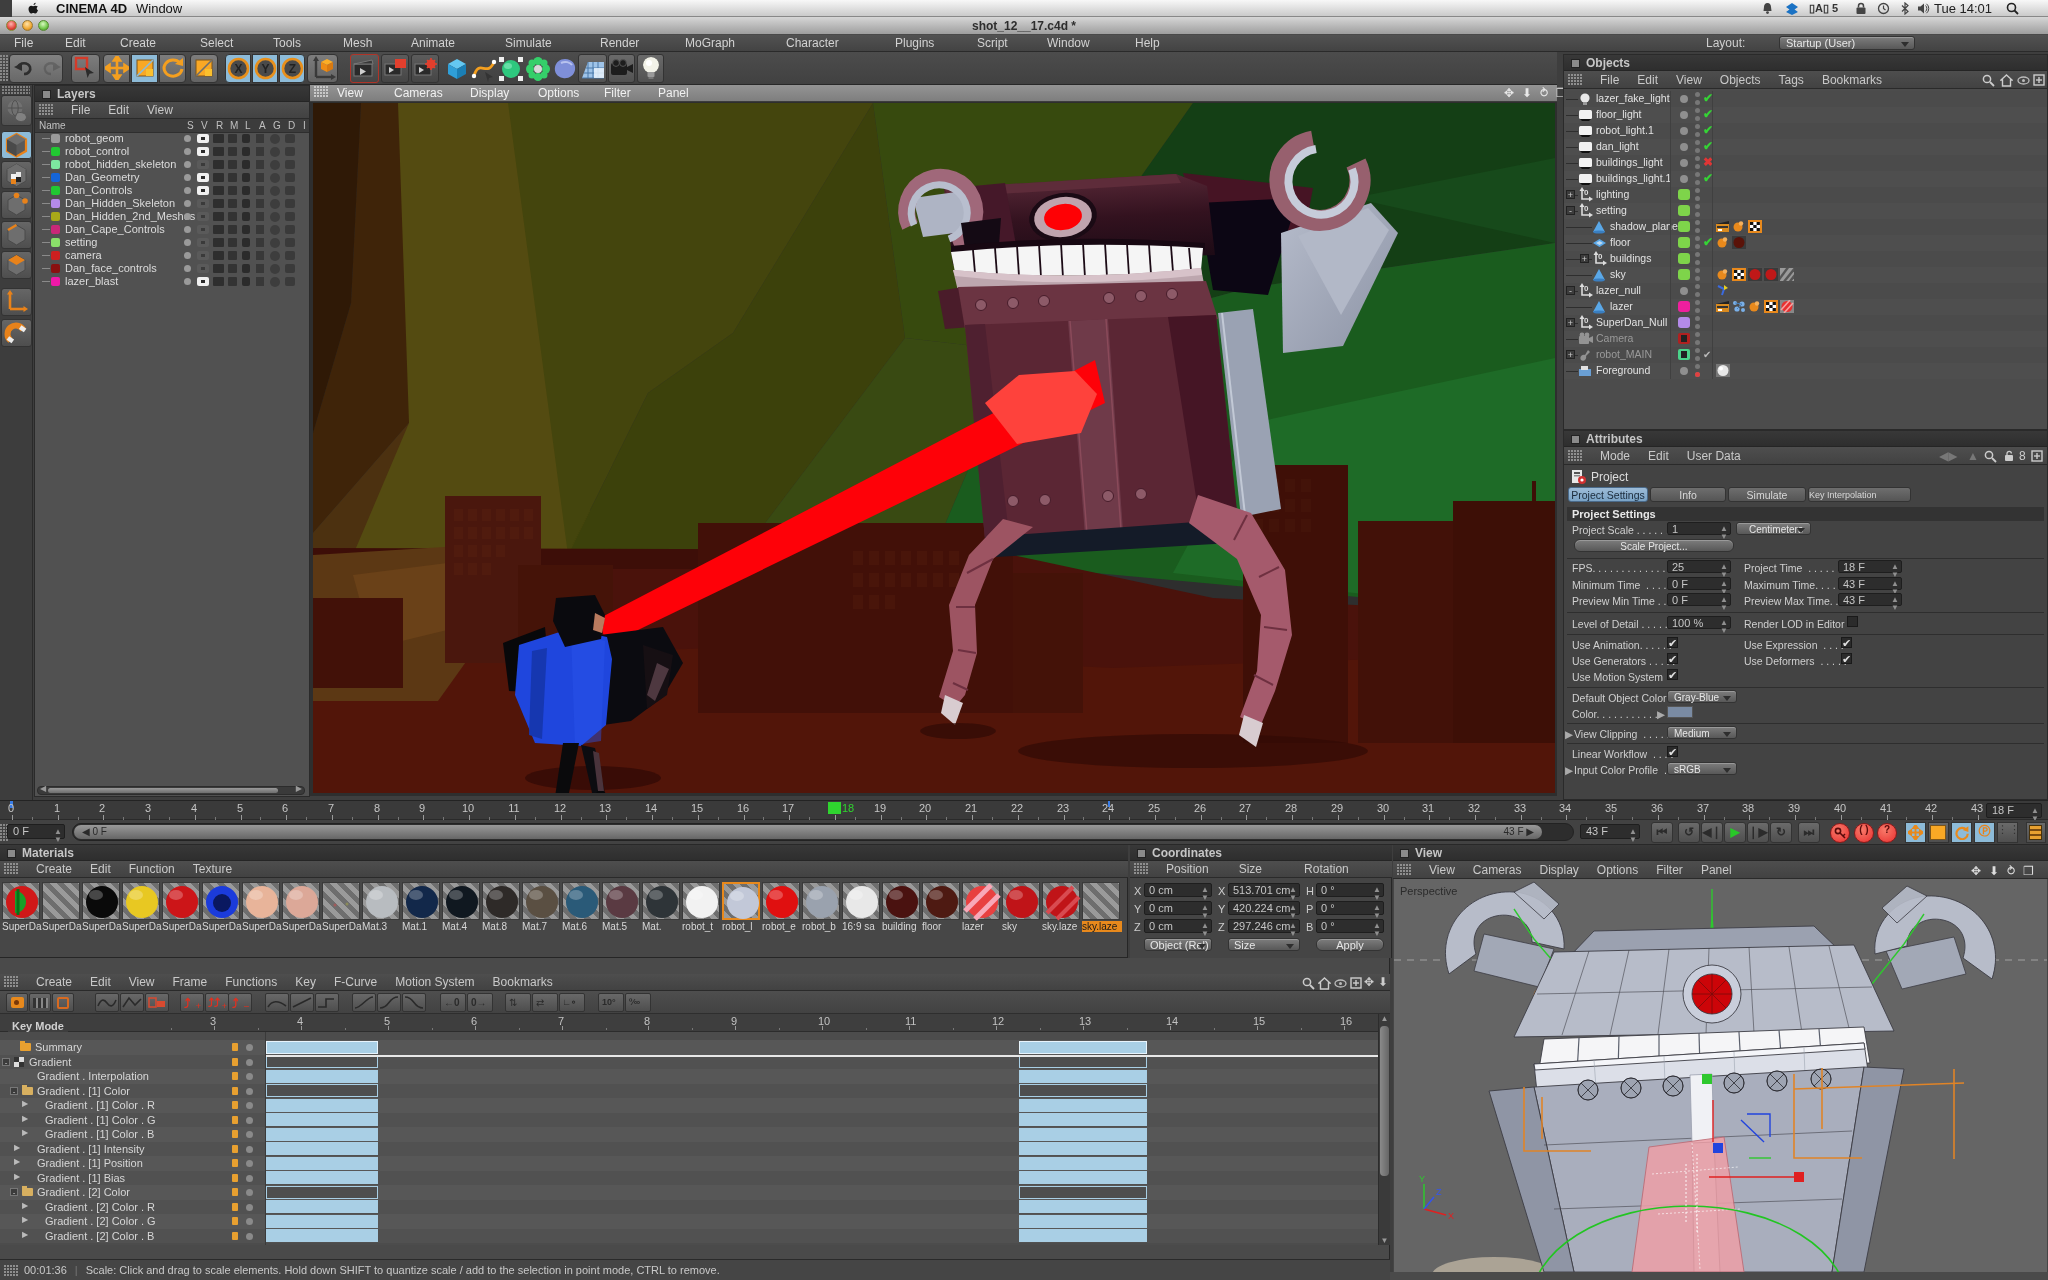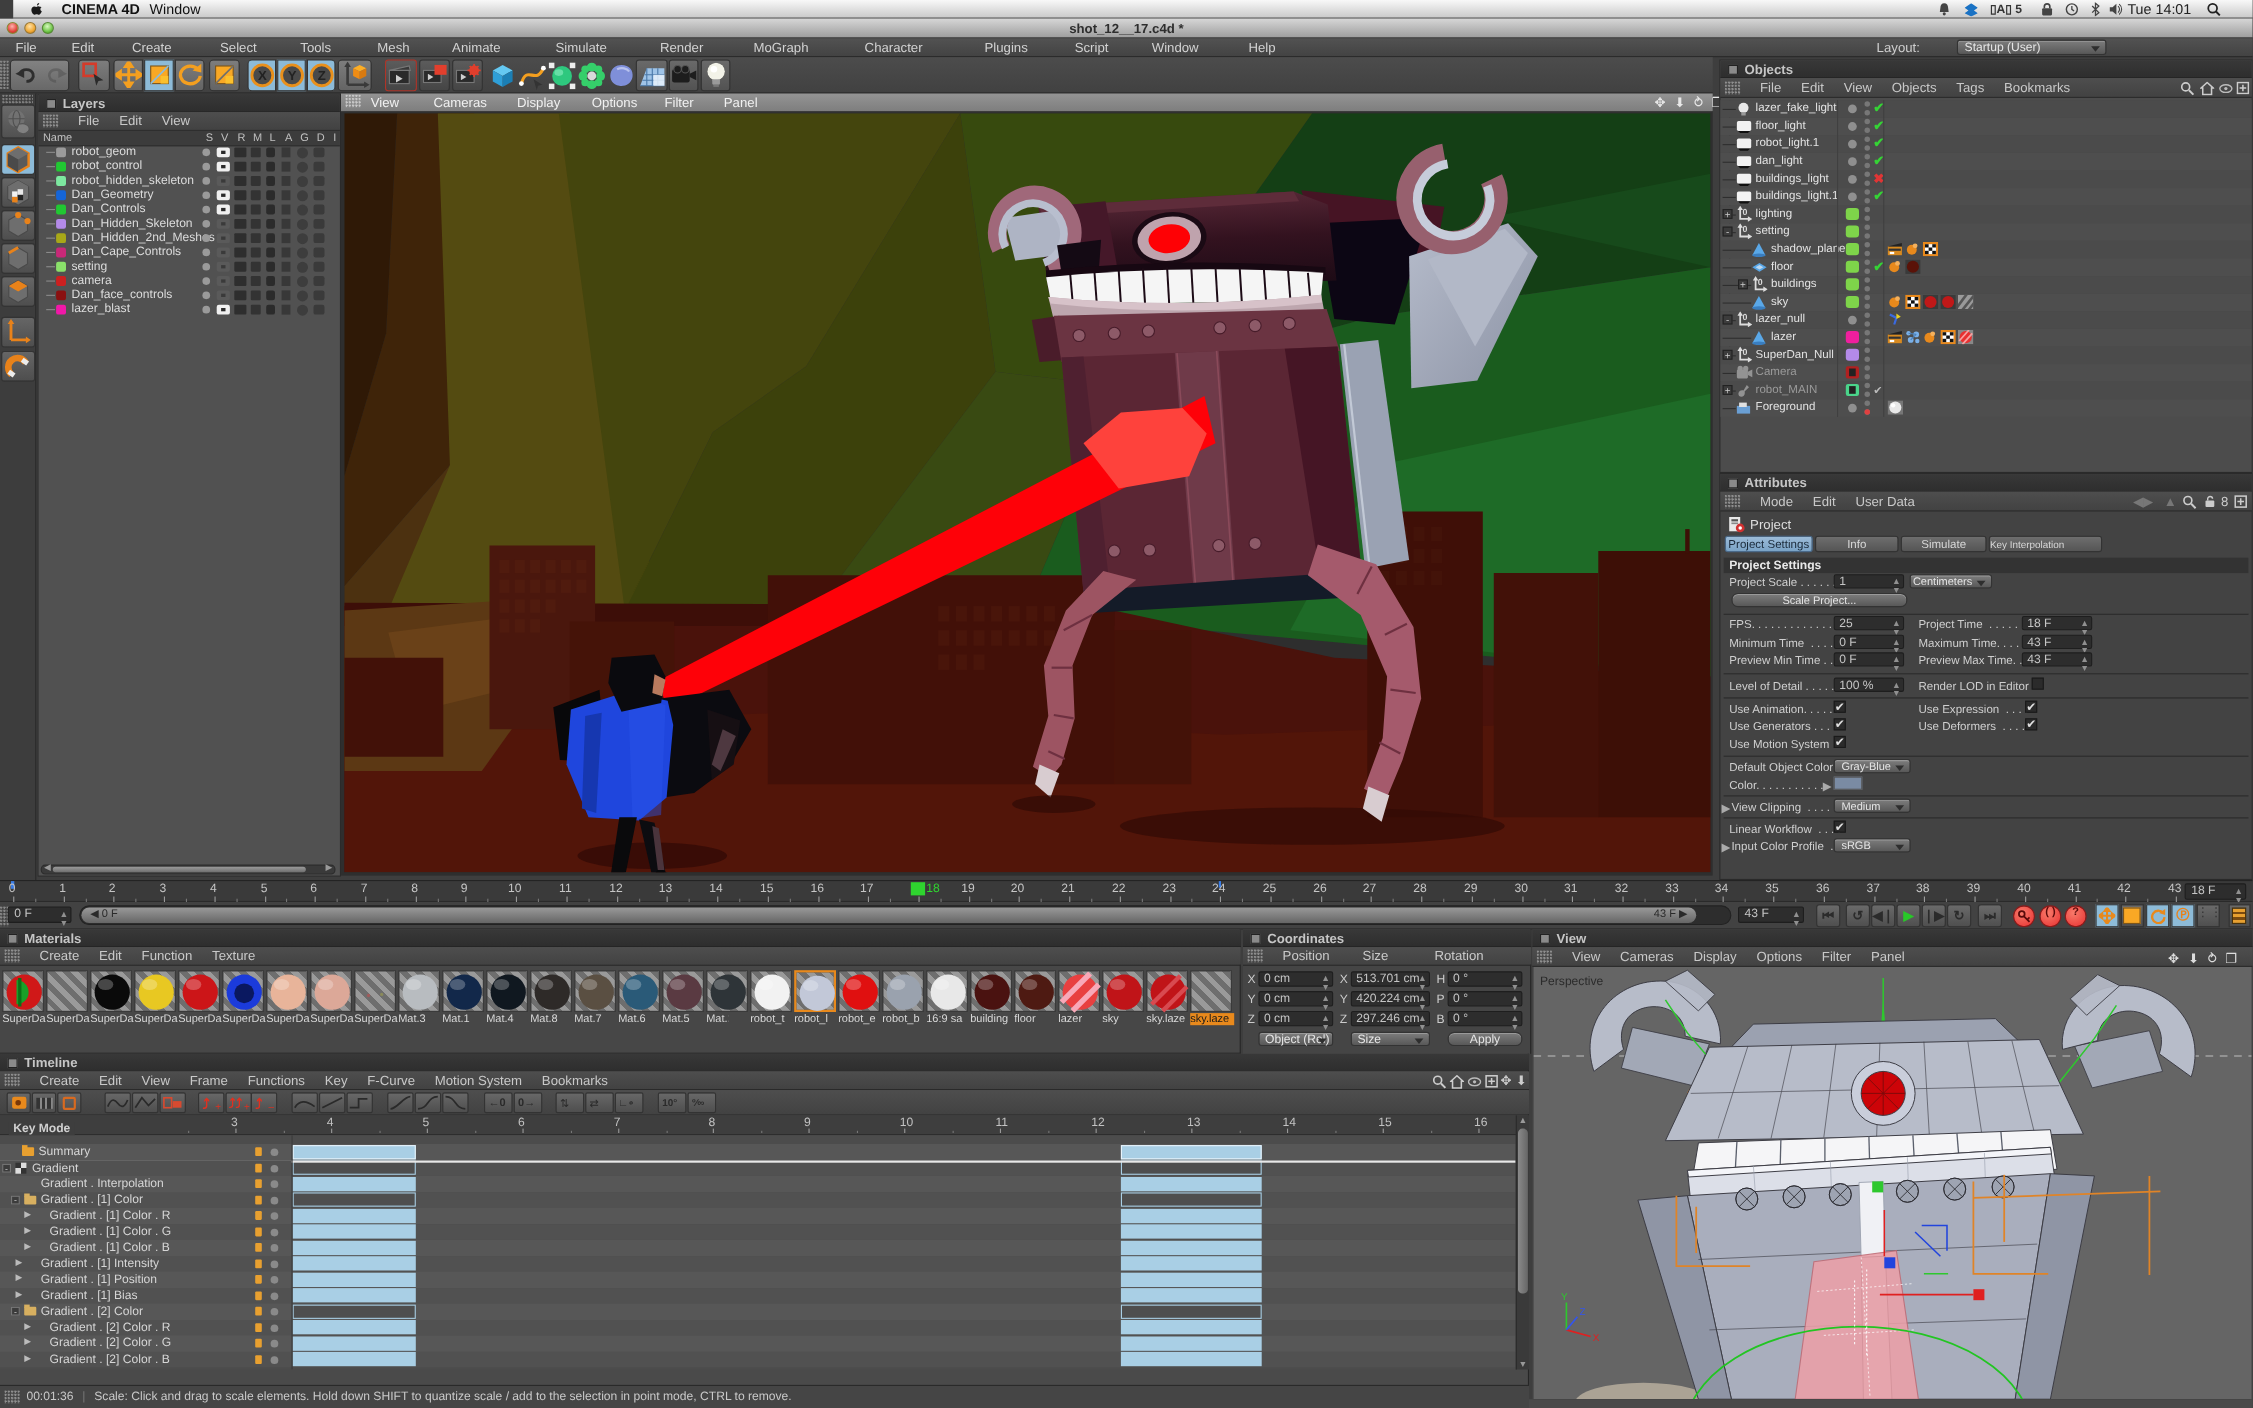--- a/index.html
+++ b/index.html
@@ -1090,21 +1090,21 @@
         <circle cx="11" cy="11" r="1.6" fill="#fff"></circle>
       </svg>
  <span class="abs" style="left:27px;top:39px;font-size:12px;color:#ddd">Project</span>
  <div class="abs" style="left:4px;top:56px;width:80px;height:15px;background:linear-gradient(#9dbcd8,#7aa3c6);border:1px solid #4a6a8a;border-radius:3px;color:#1a2a3a;text-align:center;line-height:15px">Project Settings</div>
  <div class="abs" style="left:86px;top:56px;width:76px;height:15px;background:linear-gradient(#6e6e6e,#555);border:1px solid #333;border-radius:3px;color:#d8d8d8;text-align:center;line-height:15px">Info</div>
  <div class="abs" style="left:164px;top:56px;width:78px;height:15px;background:linear-gradient(#6e6e6e,#555);border:1px solid #333;border-radius:3px;color:#d8d8d8;text-align:center;line-height:15px">Simulate</div>
  <div class="abs" style="left:244px;top:56px;width:103px;height:15px;background:linear-gradient(#6e6e6e,#555);border:1px solid #333;border-radius:3px;color:#d8d8d8;line-height:15px;font-size:9px">Key Interpolation</div>
  <div class="abs" style="left:3px;top:76px;width:477px;height:14px;background:#333;color:#e8e8e8;font-weight:bold;font-size:11px;line-height:14px"><span style="margin-left:5px">Project Settings</span></div>
  <span class="abs" style="left:8px;top:93px">Project Scale . . . . . . .</span>
  <div class="fld" style="left:103px;top:91px;width:64px;height:13px"><span style="margin-left:4px">1</span><span class="st" style="top:2px">▲<br>▼</span></div>
- <div class="drop adrop" style="left:172px;top:91px;width:75px;height:13px;line-height:13px"><span style="margin-left:2px">Centimeters</span><i class="ar"></i></div>
+ <div class="drop adrop" style="left:172px;top:91px;width:75px;height:13px;line-height:13px"><span style="margin-left:12px">Centimeters</span><i class="ar"></i></div>
  <div class="drop adrop" style="left:10px;top:108px;width:160px;height:13px;line-height:13px;text-align:center;border-radius:6px">Scale Project...</div>
  <div class="abs" style="left:3px;top:127px;width:477px;height:1px;background:#393939;border-top:1px solid #2e2e2e"></div>
  <span class="abs" style="left:8px;top:131px">FPS. . . . . . . . . . . . . . .</span>
  <div class="fld" style="left:103px;top:129px;width:64px;height:13px"><span style="margin-left:4px">25</span><span class="st" style="top:2px">▲<br>▼</span></div>
  <span class="abs" style="left:180px;top:131px">Project Time &nbsp;. . . . . . .</span>
  <div class="fld" style="left:274px;top:129px;width:64px;height:13px"><span style="margin-left:4px">18 F</span><span class="st" style="top:2px">▲<br>▼</span></div>
  <span class="abs" style="left:8px;top:148px">Minimum Time &nbsp;. . . . .</span>
  <div class="fld" style="left:103px;top:146px;width:64px;height:13px"><span style="margin-left:4px">0 F</span><span class="st" style="top:2px">▲<br>▼</span></div>
  <span class="abs" style="left:180px;top:148px">Maximum Time. . . . .</span>
  <div class="fld" style="left:274px;top:146px;width:64px;height:13px"><span style="margin-left:4px">43 F</span><span class="st" style="top:2px">▲<br>▼</span></div>
@@ -1716,21 +1716,20 @@
    <text x="25" y="303" fill="#2ec82e">Y</text>
           <text x="54" y="340" fill="#e02020">X</text>
           <text x="42" y="316" fill="#3355ee">Z</text>
   </g>
   <text x="6" y="16" font-family="Liberation Sans" font-size="11" fill="#2b2b2b">Perspective</text>
  </svg>
  <div class="abs" style="left:0;top:427px;width:655px;height:8px;background:#4a4a4a;border-top:1px solid #333"></div>
 </div>
 
 <div class="abs" style="left:0;top:958px;width:1390px;height:322px;background:#4a4a4a;border-right:1px solid #262626">
- <div class="ptitle abs" style="left:0;top:0;width:1390px;height:16px"><span class="sq"></span>Timeline</div>
  <div class="pmenu abs" style="left:0;top:16px;width:1390px;height:17px;line-height:17px"><span class="grip"></span><span>Create</span><span>Edit</span><span>View</span><span>Frame</span><span>Functions</span><span>Key</span><span>F-Curve</span><span>Motion&nbsp;System</span><span>Bookmarks</span>
   <svg class="abs" style="left:1302px;top:3px" width="13" height="13">
           <circle cx="5" cy="5" r="3.6" fill="none" stroke="#ccc" stroke-width="1.5"></circle>
           <line x1="8" y1="8" x2="12" y2="12" stroke="#ccc" stroke-width="1.8"></line>
         </svg>
   <svg class="abs" style="left:1318px;top:3px" width="13" height="13">
           <path d="M6.5 1 L12 6 L10.5 6 L10.5 12 L2.5 12 L2.5 6 L1 6Z" fill="none" stroke="#ccc" stroke-width="1.4"></path>
         </svg>
   <svg class="abs" style="left:1334px;top:5px" width="13" height="9">
           <ellipse cx="6.5" cy="4.5" rx="5.5" ry="3.5" fill="none" stroke="#bbb" stroke-width="1.3"></ellipse>

